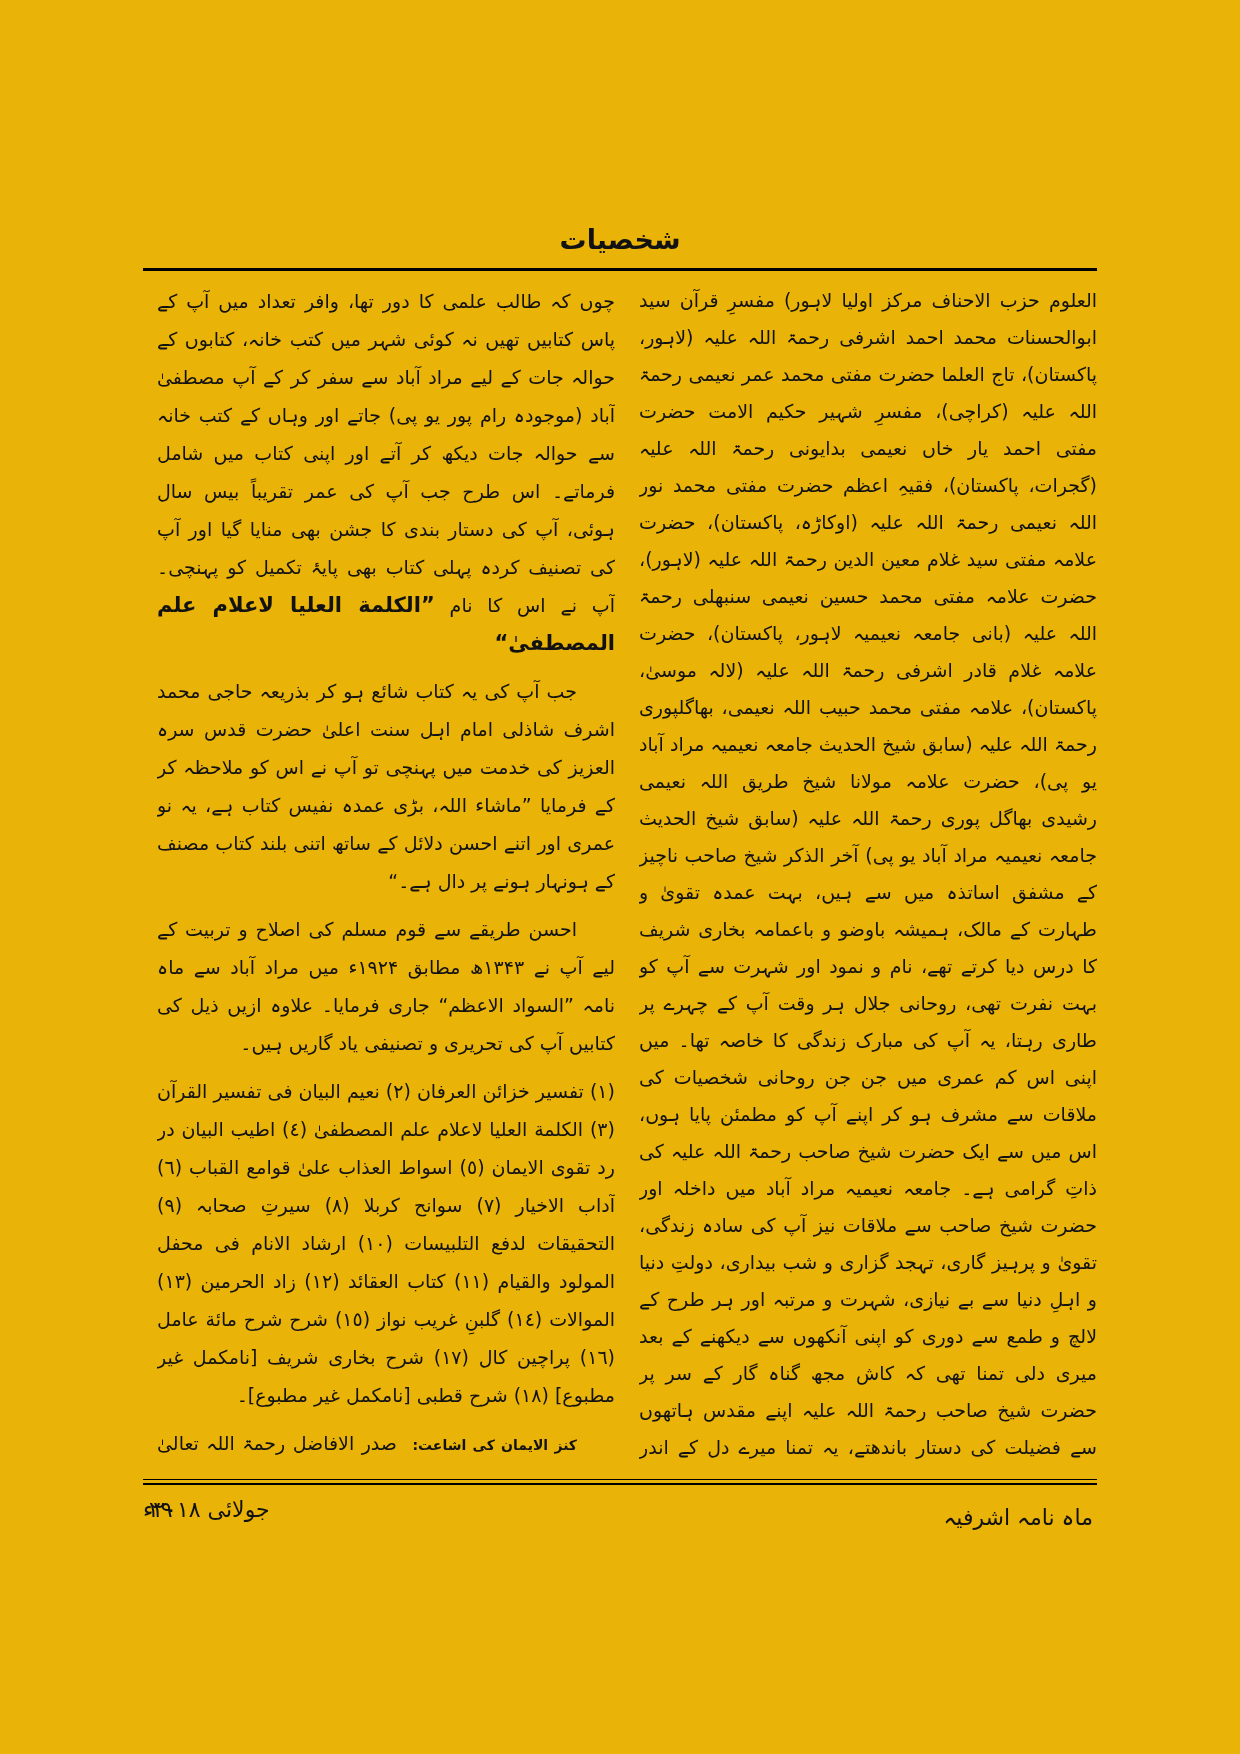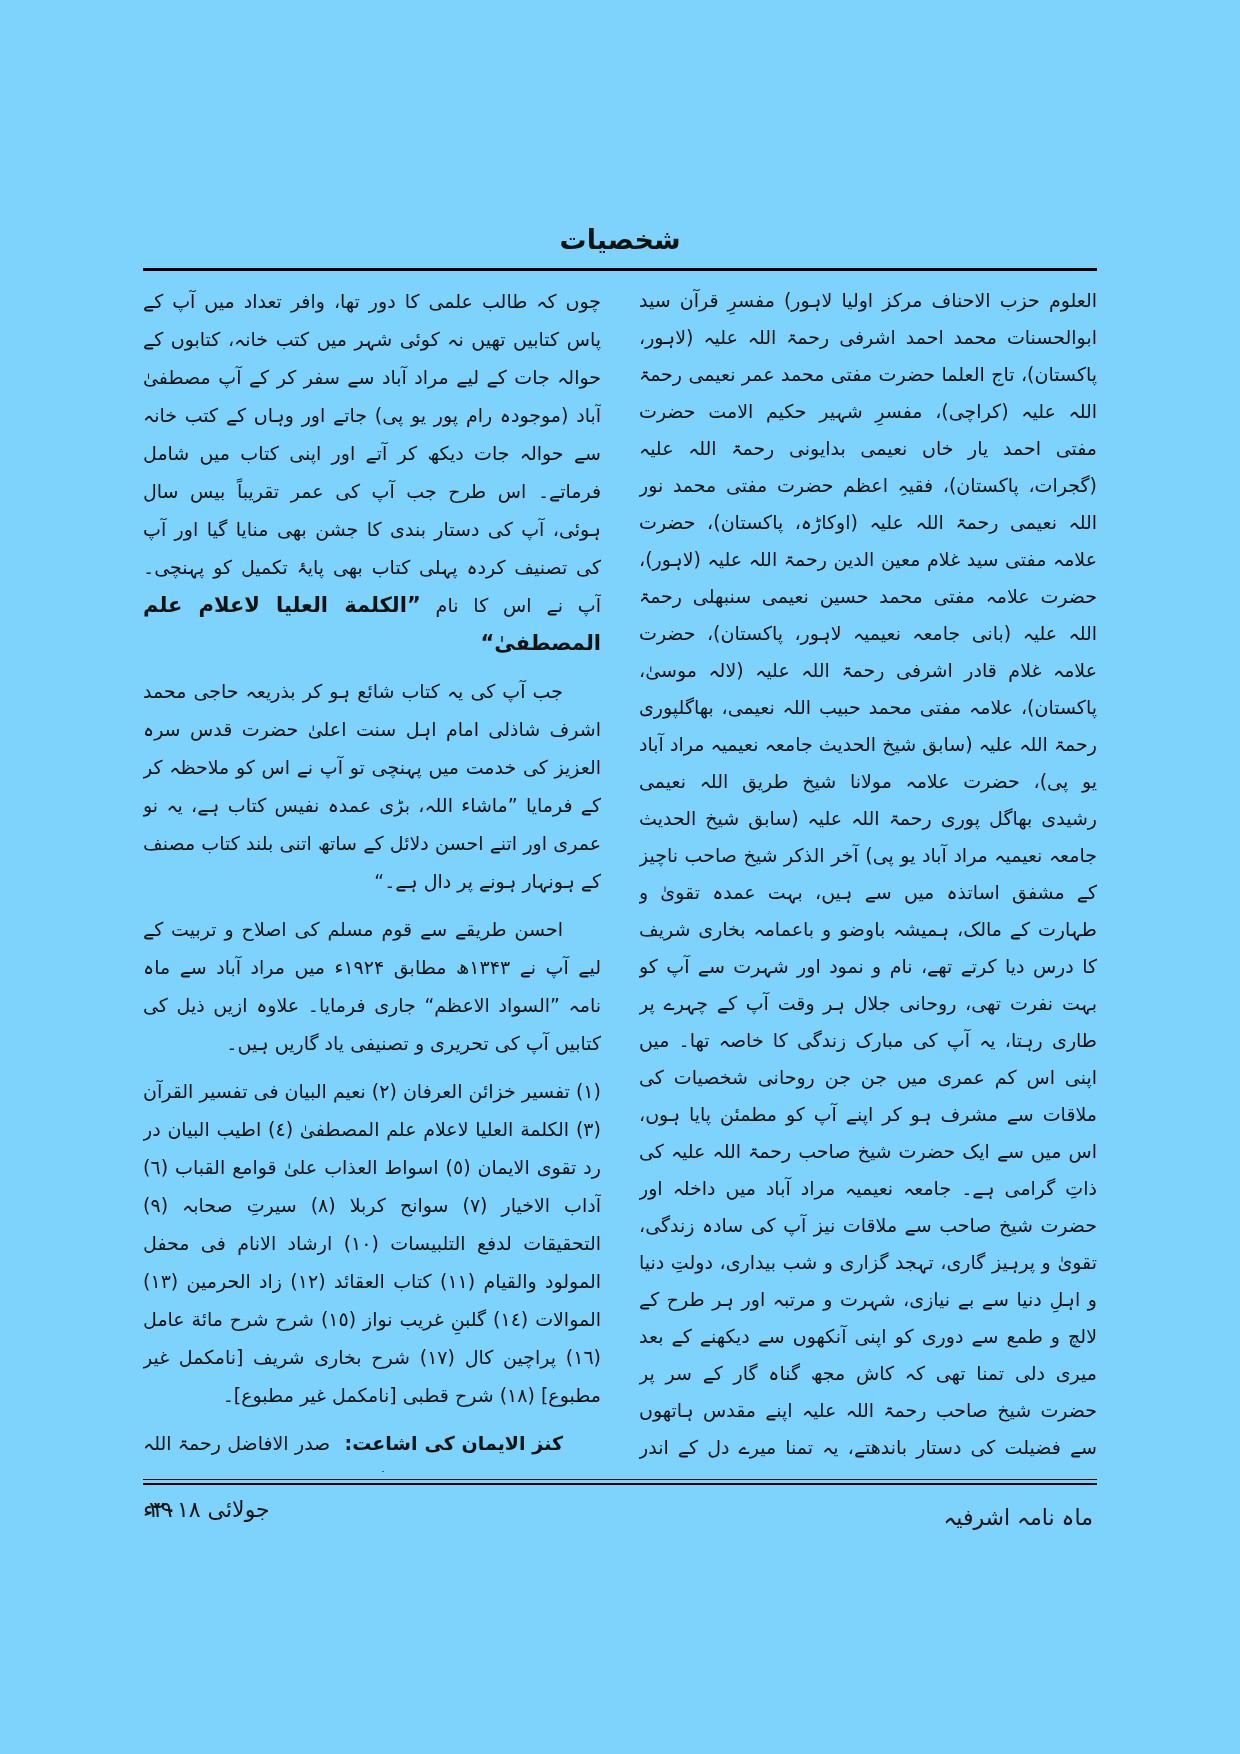--- a/index.html
+++ b/index.html
@@ -1,21 +1,21 @@
 <!DOCTYPE html>
 <html lang="ur" dir="rtl"><head>
 <meta charset="utf-8">
 <style>
   html,body{margin:0;padding:0;}
   body{background:#e8e8e8;}
   .page{
     position:relative;
     width:1240px;height:1754px;
     margin:0 auto;
-    background:#7dd3fc;
+    background:#eab308;
     color:#121212;
     font-family:"DejaVu Sans", sans-serif;
     overflow:hidden;
   }
   .header-title{
     position:absolute;top:224px;left:143px;width:954px;
     text-align:center;font-size:27px;font-weight:bold;
     direction:rtl;margin:0;
   }
   .header-rule{
@@ -26,26 +26,26 @@
     position:absolute;top:282px;left:143px;width:954px;height:1190px;
     direction:rtl;
   }
   .col{
     position:absolute;top:0;width:458px;height:100%;
     overflow:hidden;
     text-align:justify;text-align-last:right;
     direction:rtl;
   }
   .col-right{right:0;}
-  .col-left{left:0;}
+  .col-left{left:14px;}
   .col p{margin:0 0 10px 0;}
   .col-right p{font-size:19px;line-height:37px;}
   .col-left p{font-size:19px;line-height:38px;}
   .indent{text-indent:38px;}
-  .lead{font-weight:bold;font-size:19px;margin-left:8px;}
+  .lead{font-weight:bold;font-size:14px;margin-left:8px;}
   .naskh-title{font-size:21px;font-weight:bold;}
   .books{font-size:21px;line-height:40px;}
   .footer-rule{
     position:absolute;top:1479px;left:143px;width:954px;
     height:3px;border-top:1px solid #000;border-bottom:2px solid #000;
   }
   .footer{
     position:absolute;top:1497px;left:143px;width:954px;height:36px;
     direction:rtl;font-size:22px;
   }

